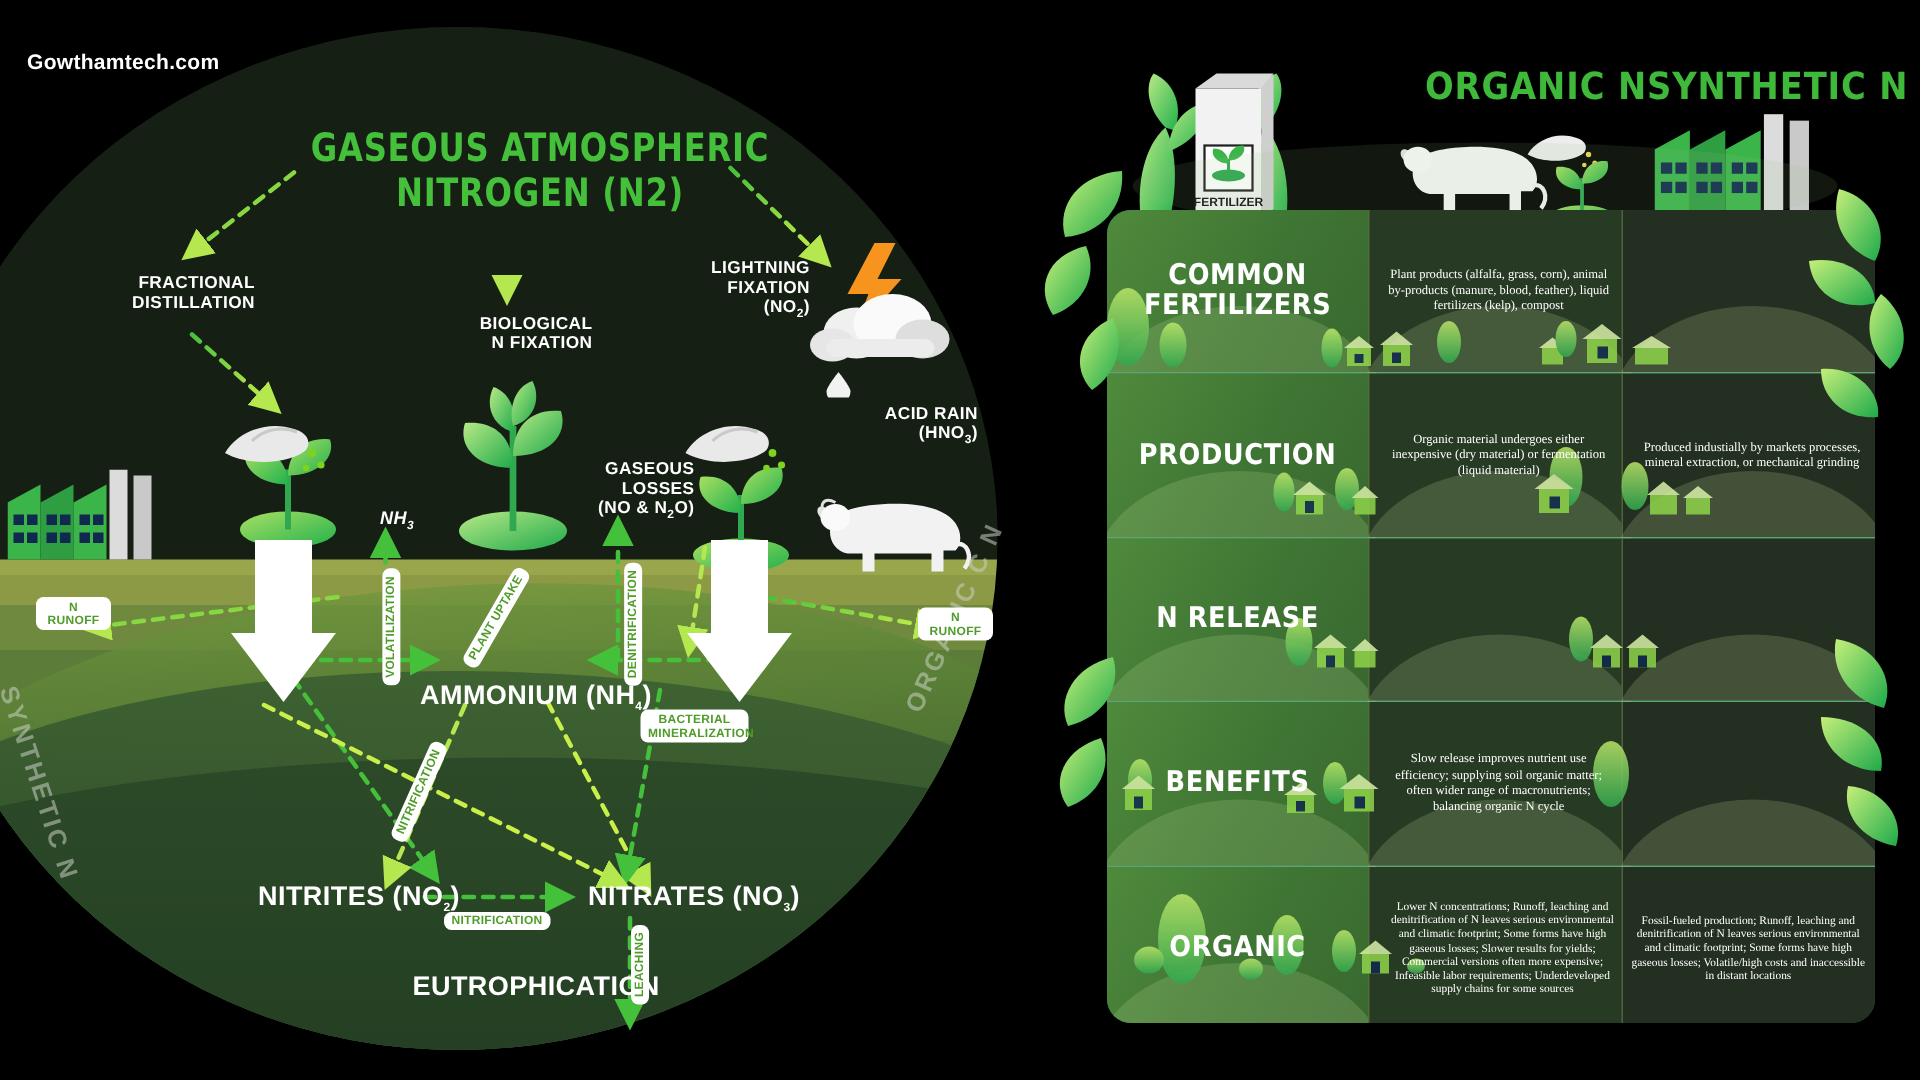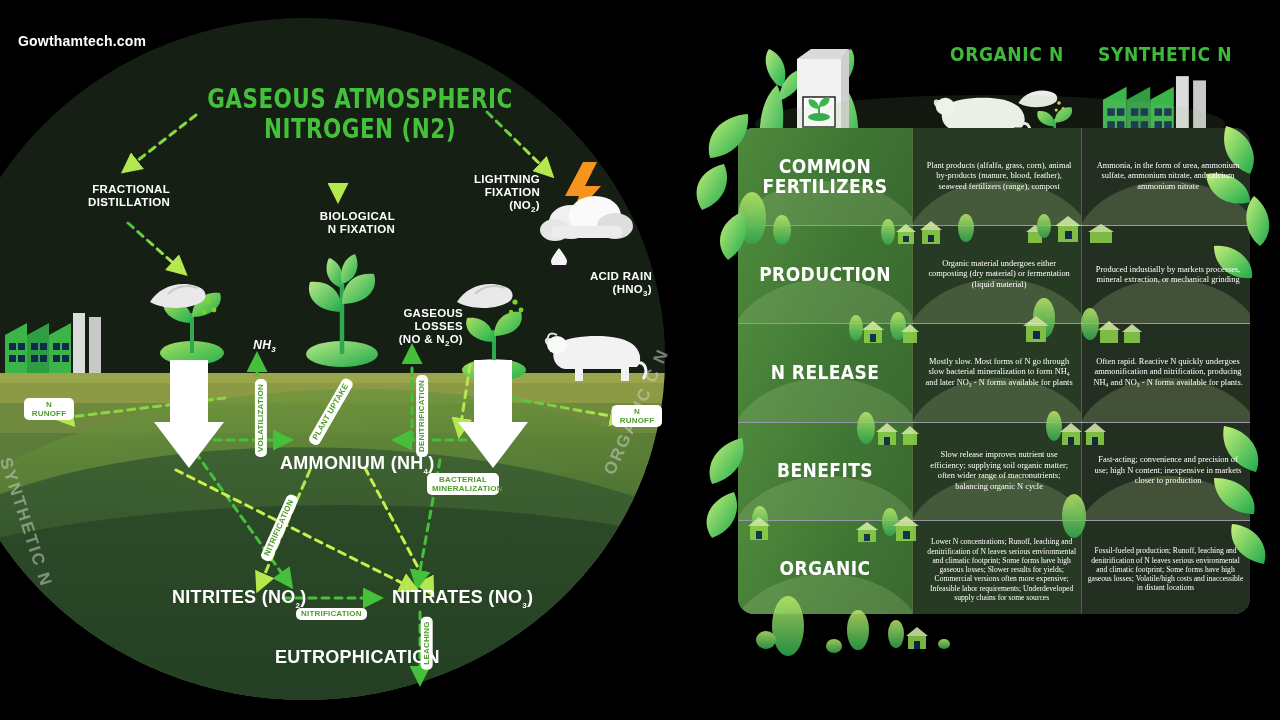--- a/index.html
+++ b/index.html
@@ -36,38 +36,38 @@
   .pill.two{line-height:1.15;}
   .pill.rot{transform-origin:center center;}
 
   
   .curveword{position:absolute;color:#c9cfc4;opacity:.55;font-size:17px;font-weight:bold;letter-spacing:2px;white-space:nowrap;}
 
   
   svg.overlay{position:absolute;left:0;top:0;width:1280px;height:720px;pointer-events:none;}
 
   
-  .panel{position:absolute;left:738px;top:128px;width:512px;height:486px;border-radius:16px;overflow:hidden;
-     background:#8b5cf6;}
+  .panel{position:absolute;left:738px;top:140px;width:512px;height:542px;border-radius:16px;overflow:hidden;
+     background:#0f766e;}
   .prow{position:relative;height:20%;border-bottom:1px solid rgba(150,190,90,.45);}
   .prow:last-child{border-bottom:none;}
   .prow .colA{position:absolute;left:0;top:0;width:34%;height:100%;
      background:linear-gradient(120deg,#4f8a3c,#3f7534 55%,#39682f);}
   .prow .colB{position:absolute;left:34%;top:0;width:33%;height:100%;background:#273a23;border-left:1px solid rgba(170,200,110,.35);}
   .prow .colC{position:absolute;left:67%;top:0;width:33%;height:100%;background:#232f20;border-left:1px solid rgba(170,200,110,.35);}
   .prow .hill{position:absolute;left:-5%;bottom:-26px;width:112%;height:70px;border-radius:50%/100% 100% 0 0;
      background:rgba(190,220,150,.20);}
   .rowlabel{position:absolute;left:0;top:50%;transform:translateY(-50%);width:34%;text-align:center;color:#fff;
      font-weight:bold;font-size:19px;line-height:1.05;letter-spacing:.4px;z-index:4;
      font-family:"DejaVu Sans Condensed","Liberation Sans",sans-serif;}
   .cellTxt{position:absolute;left:6%;top:50%;transform:translateY(-50%);width:88%;text-align:center;color:#fff;
      font-size:8.4px;line-height:1.25;z-index:4;font-family:"Liberation Serif",serif;}
   .cellTxt.small{font-size:7.6px;line-height:1.22;}
 
-  .colhead{position:absolute;color:#3fb93a;font-weight:bold;font-size:19px;letter-spacing:.6px;
+  .colhead{position:absolute;color:#3fb93a;font-weight:bold;font-size:25px;letter-spacing:.6px;
      font-family:"DejaVu Sans Condensed","Liberation Sans",sans-serif;}
 </style>
 </head>
 <body>
 
 <div id="stage">
 
   <div class="watermark">Gowthamtech.com</div>
 
   <div class="cycle-circle">
@@ -328,67 +328,63 @@
       <div class="colA">
           <div class="hill"></div>
         </div>
       <div class="colB">
           <div class="hill"></div>
         </div>
       <div class="colC">
           <div class="hill"></div>
         </div>
       <div class="rowlabel">COMMON<br>FERTILIZERS</div>
-      <div class="cellTxt" style="left:36%;width:30%;">Plant products (alfalfa, grass, corn), animal by-products (manure, blood, feather), seaweed fertilizers (range), compost</div>
-      <div class="cellTxt" style="left:69%;width:30%;">Ammonia, in the form of urea, ammonium sulfate, ammonium nitrate, and calcium ammonium nitrate</div>
+      <div class="cellTxt" style="left:36%;width:30%;">Plant products (alfalfa, grass, corn), animal by-products (manure, blood, feather), liquid fertilizers (kelp), compost</div>
     </div>
 
     <div class="prow">
       <div class="colA">
           <div class="hill"></div>
         </div>
       <div class="colB">
           <div class="hill"></div>
         </div>
       <div class="colC">
           <div class="hill"></div>
         </div>
       <div class="rowlabel">PRODUCTION</div>
-      <div class="cellTxt" style="left:36%;width:30%;">Organic material undergoes either composting (dry material) or fermentation (liquid material)</div>
+      <div class="cellTxt" style="left:36%;width:30%;">Organic material undergoes either inexpensive (dry material) or fermentation (liquid material)</div>
       <div class="cellTxt" style="left:69%;width:30%;">Produced industially by markets processes, mineral extraction, or mechanical grinding</div>
     </div>
 
     <div class="prow">
       <div class="colA">
           <div class="hill"></div>
         </div>
       <div class="colB">
           <div class="hill"></div>
         </div>
       <div class="colC">
           <div class="hill"></div>
         </div>
       <div class="rowlabel">N RELEASE</div>
-      <div class="cellTxt" style="left:36%;width:30%;">Mostly slow. Most forms of N go through slow bacterial mineralization to form NH₄ and later NO₃ - N forms available for plants</div>
-      <div class="cellTxt" style="left:69%;width:30%;">Often rapid. Reactive N quickly undergoes ammonification and nitrification, producing NH₄ and NO₃ - N forms available for plants.</div>
     </div>
 
     <div class="prow">
       <div class="colA">
           <div class="hill"></div>
         </div>
       <div class="colB">
           <div class="hill"></div>
         </div>
       <div class="colC">
           <div class="hill"></div>
         </div>
       <div class="rowlabel">BENEFITS</div>
       <div class="cellTxt" style="left:36%;width:30%;">Slow release improves nutrient use efficiency; supplying soil organic matter; often wider range of macronutrients; balancing organic N cycle</div>
-      <div class="cellTxt" style="left:69%;width:30%;">Fast-acting; convenience and precision of use; high N content; inexpensive in markets closer to production</div>
     </div>
 
     <div class="prow">
       <div class="colA">
           <div class="hill"></div>
         </div>
       <div class="colB"></div>
       <div class="colC"></div>
       <div class="rowlabel">ORGANIC</div>
       <div class="cellTxt small" style="left:36%;width:31%;">Lower N concentrations; Runoff, leaching and denitrification of N leaves serious environmental and climatic footprint; Some forms have high gaseous losses; Slower results for yields; Commercial versions often more expensive; Infeasible labor requirements; Underdeveloped supply chains for some sources</div>

